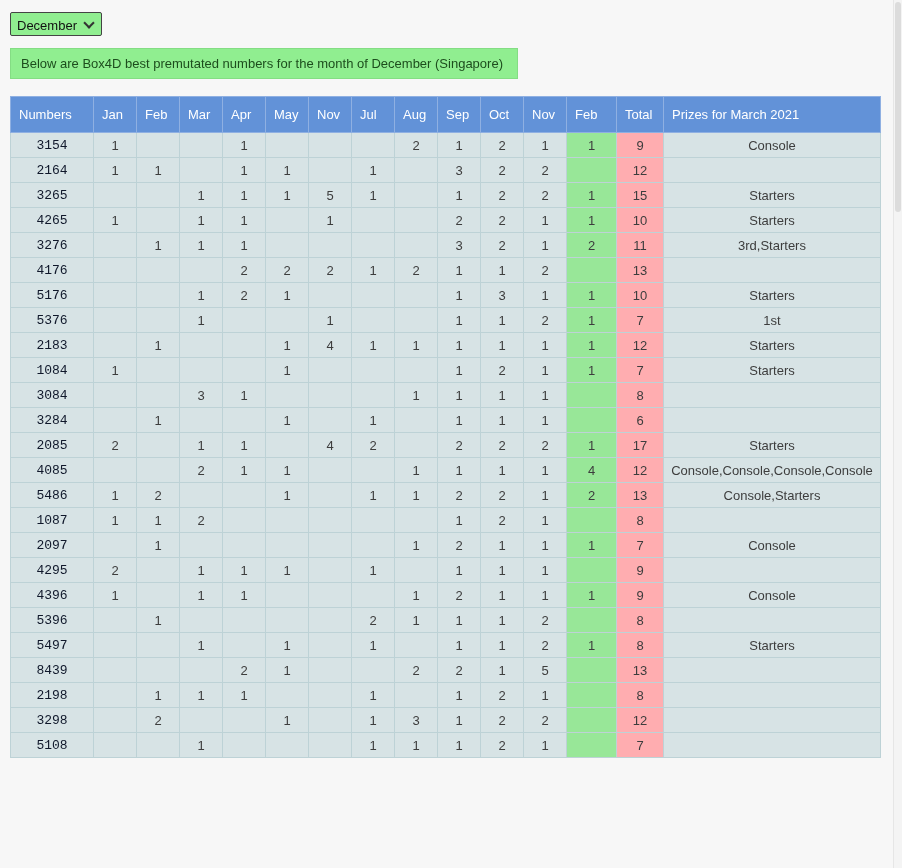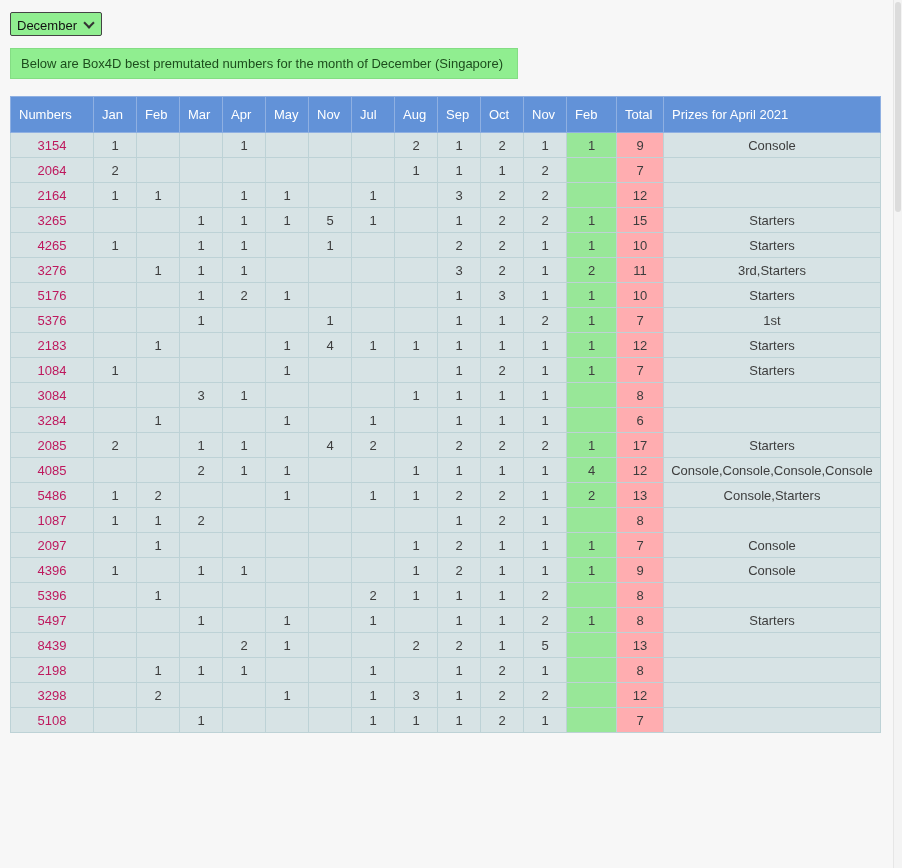--- a/index.html
+++ b/index.html
@@ -30,21 +30,21 @@
   }
   th{
     background:#6292d8;color:#fff;font-weight:normal;font-size:13px;
     text-align:left;padding:0 0 0 8px;height:35px;
     border:1px solid #8fb0e2;white-space:nowrap;overflow:hidden;
   }
   td{
     height:24px;border:1px solid #bdd2d6;text-align:center;
     font-size:13px;color:#3d3d3d;padding:0;white-space:nowrap;overflow:hidden;
   }
-  td.num{color:#be185d;}
+  td.num{color:#0f172a;font-family:Liberation Mono, monospace;}
   td.dec{background:#98e798;}
   td.total{background:#ffadb0;}
   td.prize{font-size:13px;}
   col.c-numbers{width:83px;}
   col.c-month{width:43px;}
   col.c-dec{width:50px;}
   col.c-total{width:47px;}
   col.c-prizes{width:217px;}
   .scrollbar{
     position:absolute;top:0;right:0;width:8px;height:868px;
@@ -98,57 +98,40 @@
           <th>Apr</th>
           <th>May</th>
           <th>Nov</th>
           <th>Jul</th>
           <th>Aug</th>
           <th>Sep</th>
           <th>Oct</th>
           <th>Nov</th>
           <th>Feb</th>
           <th>Total</th>
-          <th>Prizes for April 2021</th>
+          <th>Prizes for March 2021</th>
         </tr>
     </thead>
     <tbody>
         <tr>
           <td class="num">3154</td>
           <td>1</td>
           <td></td>
           <td></td>
           <td>1</td>
           <td></td>
           <td></td>
           <td></td>
           <td>2</td>
           <td>1</td>
           <td>2</td>
           <td>1</td>
           <td class="dec">1</td>
           <td class="total">9</td>
           <td class="prize">Console</td>
-        </tr>
-        <tr>
-          <td class="num">2064</td>
-          <td>2</td>
-          <td></td>
-          <td></td>
-          <td></td>
-          <td></td>
-          <td></td>
-          <td></td>
-          <td>1</td>
-          <td>1</td>
-          <td>1</td>
-          <td>2</td>
-          <td class="dec"></td>
-          <td class="total">7</td>
-          <td class="prize"></td>
         </tr>
         <tr>
           <td class="num">2164</td>
           <td>1</td>
           <td>1</td>
           <td></td>
           <td>1</td>
           <td>1</td>
           <td></td>
           <td>1</td>
@@ -205,20 +188,37 @@
           <td></td>
           <td></td>
           <td>3</td>
           <td>2</td>
           <td>1</td>
           <td class="dec">2</td>
           <td class="total">11</td>
           <td class="prize">3rd,Starters</td>
         </tr>
         <tr>
+          <td class="num">4176</td>
+          <td></td>
+          <td></td>
+          <td></td>
+          <td>2</td>
+          <td>2</td>
+          <td>2</td>
+          <td>1</td>
+          <td>2</td>
+          <td>1</td>
+          <td>1</td>
+          <td>2</td>
+          <td class="dec"></td>
+          <td class="total">13</td>
+          <td class="prize"></td>
+        </tr>
+        <tr>
           <td class="num">5176</td>
           <td></td>
           <td></td>
           <td>1</td>
           <td>2</td>
           <td>1</td>
           <td></td>
           <td></td>
           <td></td>
           <td>1</td>
@@ -392,20 +392,37 @@
           <td></td>
           <td>1</td>
           <td>2</td>
           <td>1</td>
           <td>1</td>
           <td class="dec">1</td>
           <td class="total">7</td>
           <td class="prize">Console</td>
         </tr>
         <tr>
+          <td class="num">4295</td>
+          <td>2</td>
+          <td></td>
+          <td>1</td>
+          <td>1</td>
+          <td>1</td>
+          <td></td>
+          <td>1</td>
+          <td></td>
+          <td>1</td>
+          <td>1</td>
+          <td>1</td>
+          <td class="dec"></td>
+          <td class="total">9</td>
+          <td class="prize"></td>
+        </tr>
+        <tr>
           <td class="num">4396</td>
           <td>1</td>
           <td></td>
           <td>1</td>
           <td>1</td>
           <td></td>
           <td></td>
           <td></td>
           <td>1</td>
           <td>2</td>

